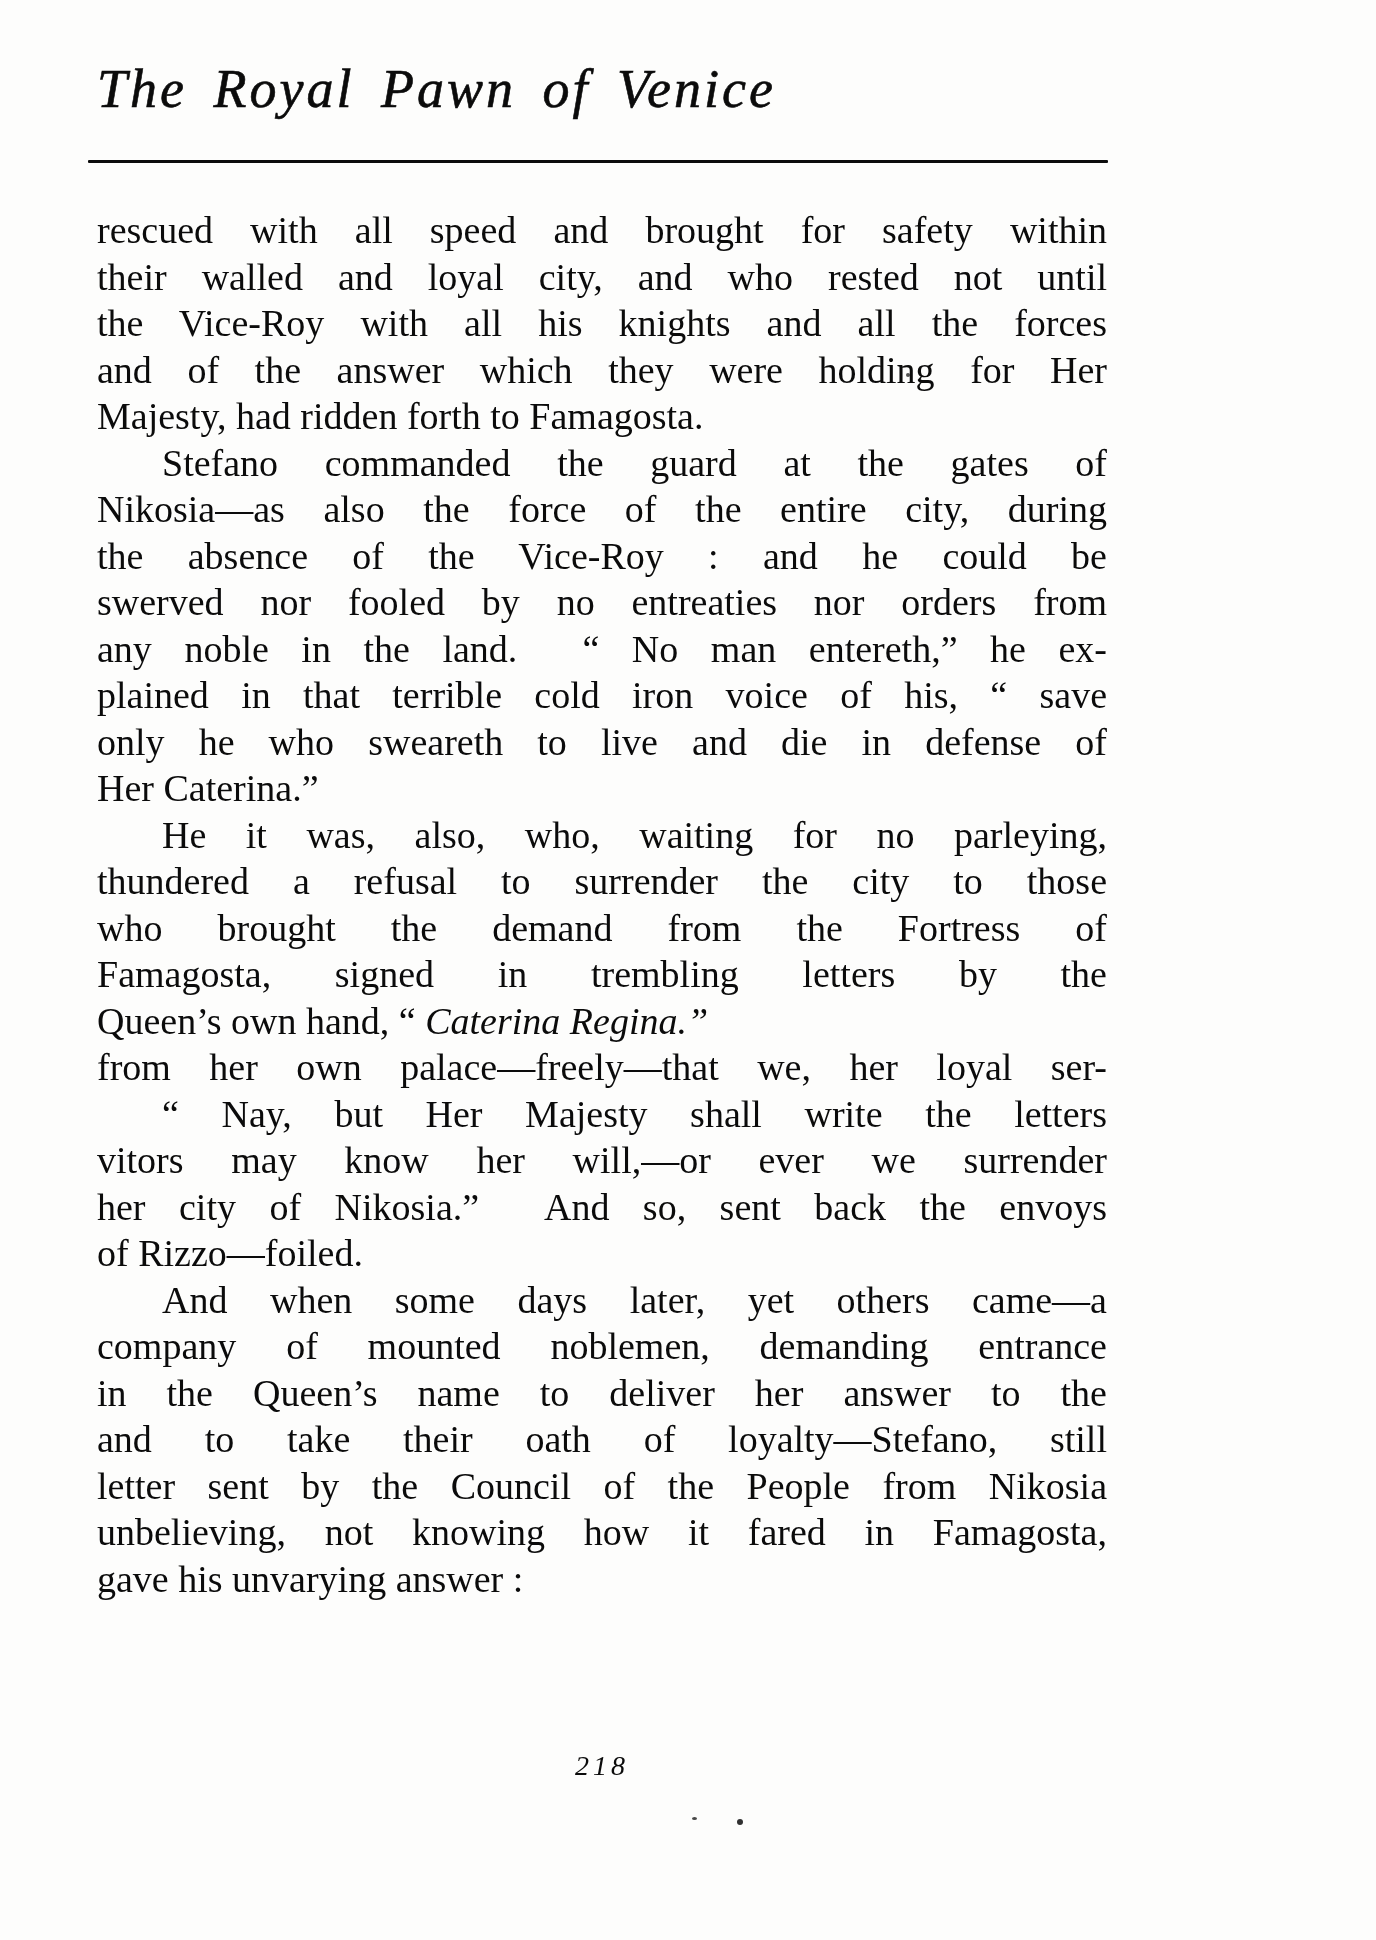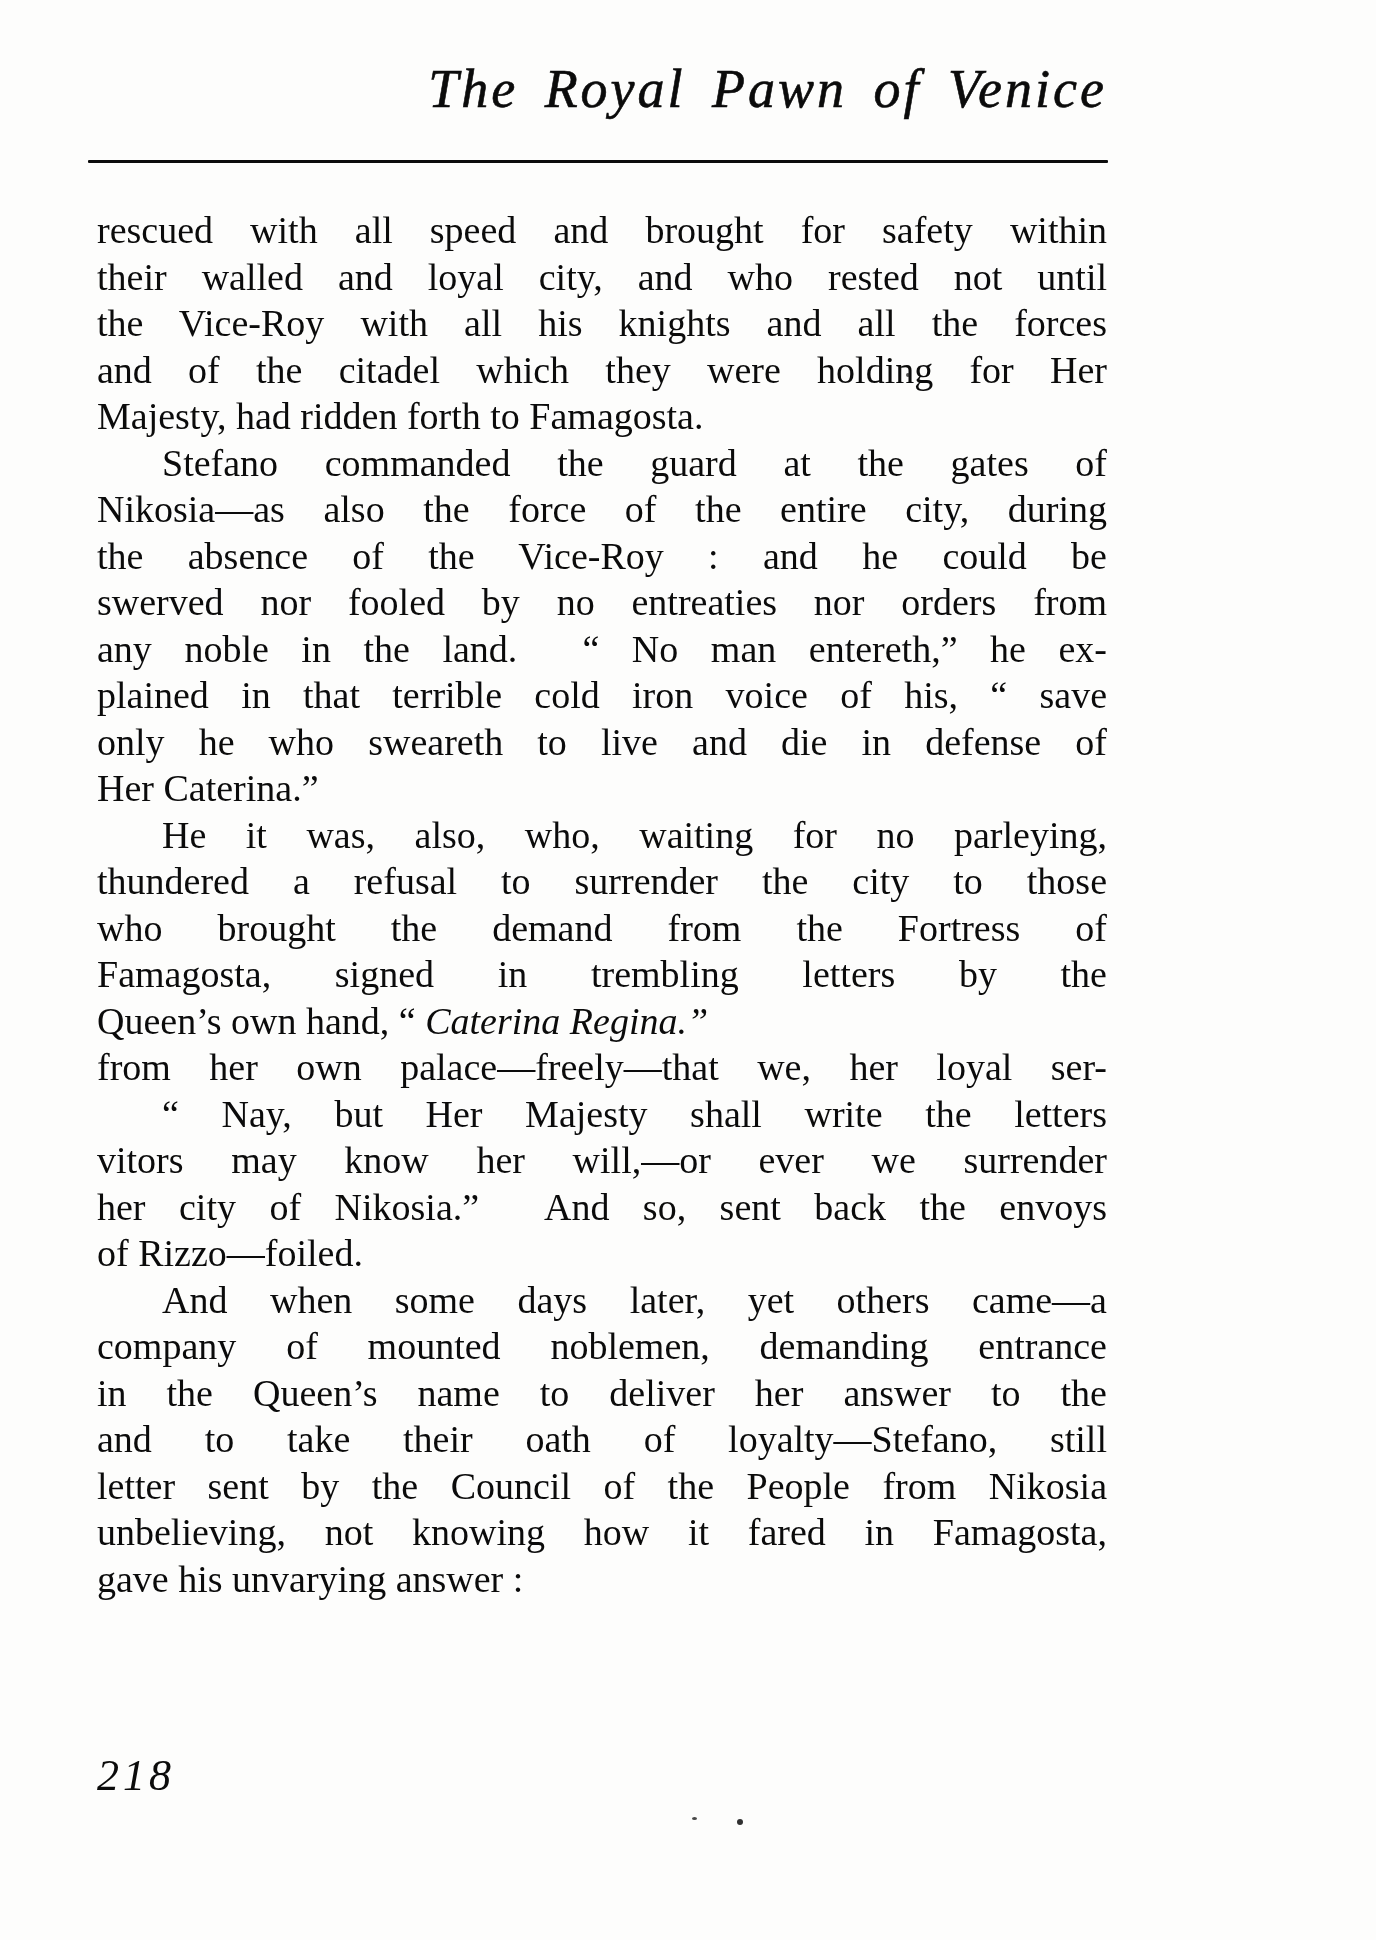--- a/index.html
+++ b/index.html
@@ -14,21 +14,21 @@
     background: #fdfdfc;
     color: #0b0b0b;
     font-family: "Liberation Serif", "DejaVu Serif", serif;
     overflow: hidden;
   }
   .running-head {
     position: absolute;
     top: 58px;
     left: 97px;
     width: 1010px;
-    text-align: right;
+    text-align: left;
     font-style: italic;
     font-size: 54px;
     font-weight: 400;
     letter-spacing: 3px;
     word-spacing: 10px;
     white-space: nowrap;
     -webkit-text-stroke: 0.6px #0b0b0b;
   }
   .head-rule {
     position: absolute;
@@ -54,23 +54,23 @@
     white-space: normal;
   }
   .line.last { text-align-last: left; }
   .line.first { text-indent: 65px; }
   .it { font-style: italic; }
   .pagenum {
     position: absolute;
     top: 1750px;
     left: 97px;
     width: 1010px;
-    text-align: left;
+    text-align: center;
     font-style: italic;
-    font-size: 44px;
+    font-size: 28px;
     letter-spacing: 4px;
   }
   .speck {
     position: absolute;
     background: #1a1a1a;
     border-radius: 50%;
   }
   .speck.s1 { left: 906px; top: 373px;  width: 4px; height: 4px; opacity: .75; }
   .speck.s2 { left: 692px; top: 1817px; width: 5px; height: 3px; opacity: .8; }
   .speck.s3 { left: 737px; top: 1819px; width: 6px; height: 6px; opacity: .9; }
@@ -81,21 +81,21 @@
 <div class="scan">
   <div class="running-head">The Royal Pawn of Venice</div>
 
   <div class="head-rule"></div>
 
   <div class="body-text" id="body-text">
       <div class="para">
         <div class="line"><span>rescued with all speed and brought for safety within</span></div>
         <div class="line"><span>their walled and loyal city, and who rested not until</span></div>
         <div class="line"><span>the Vice-Roy with all his knights and all the forces</span></div>
-        <div class="line"><span>and of the citadel which they were holding for Her</span></div>
+        <div class="line"><span>and of the answer which they were holding for Her</span></div>
         <div class="line last"><span>Majesty, had ridden forth to Famagosta.</span></div>
       </div>
       <div class="para">
         <div class="line first"><span>Stefano commanded the guard at the gates of</span></div>
         <div class="line"><span>Nikosia—as also the force of the entire city, during</span></div>
         <div class="line"><span>the absence of the Vice-Roy : and he could be</span></div>
         <div class="line"><span>swerved nor fooled by no entreaties nor orders from</span></div>
         <div class="line"><span>any noble in the land.&nbsp; “ No man entereth,” he ex-</span></div>
         <div class="line"><span>plained in that terrible cold iron voice of his, “ save</span></div>
         <div class="line"><span>only he who sweareth to live and die in defense of</span></div>

